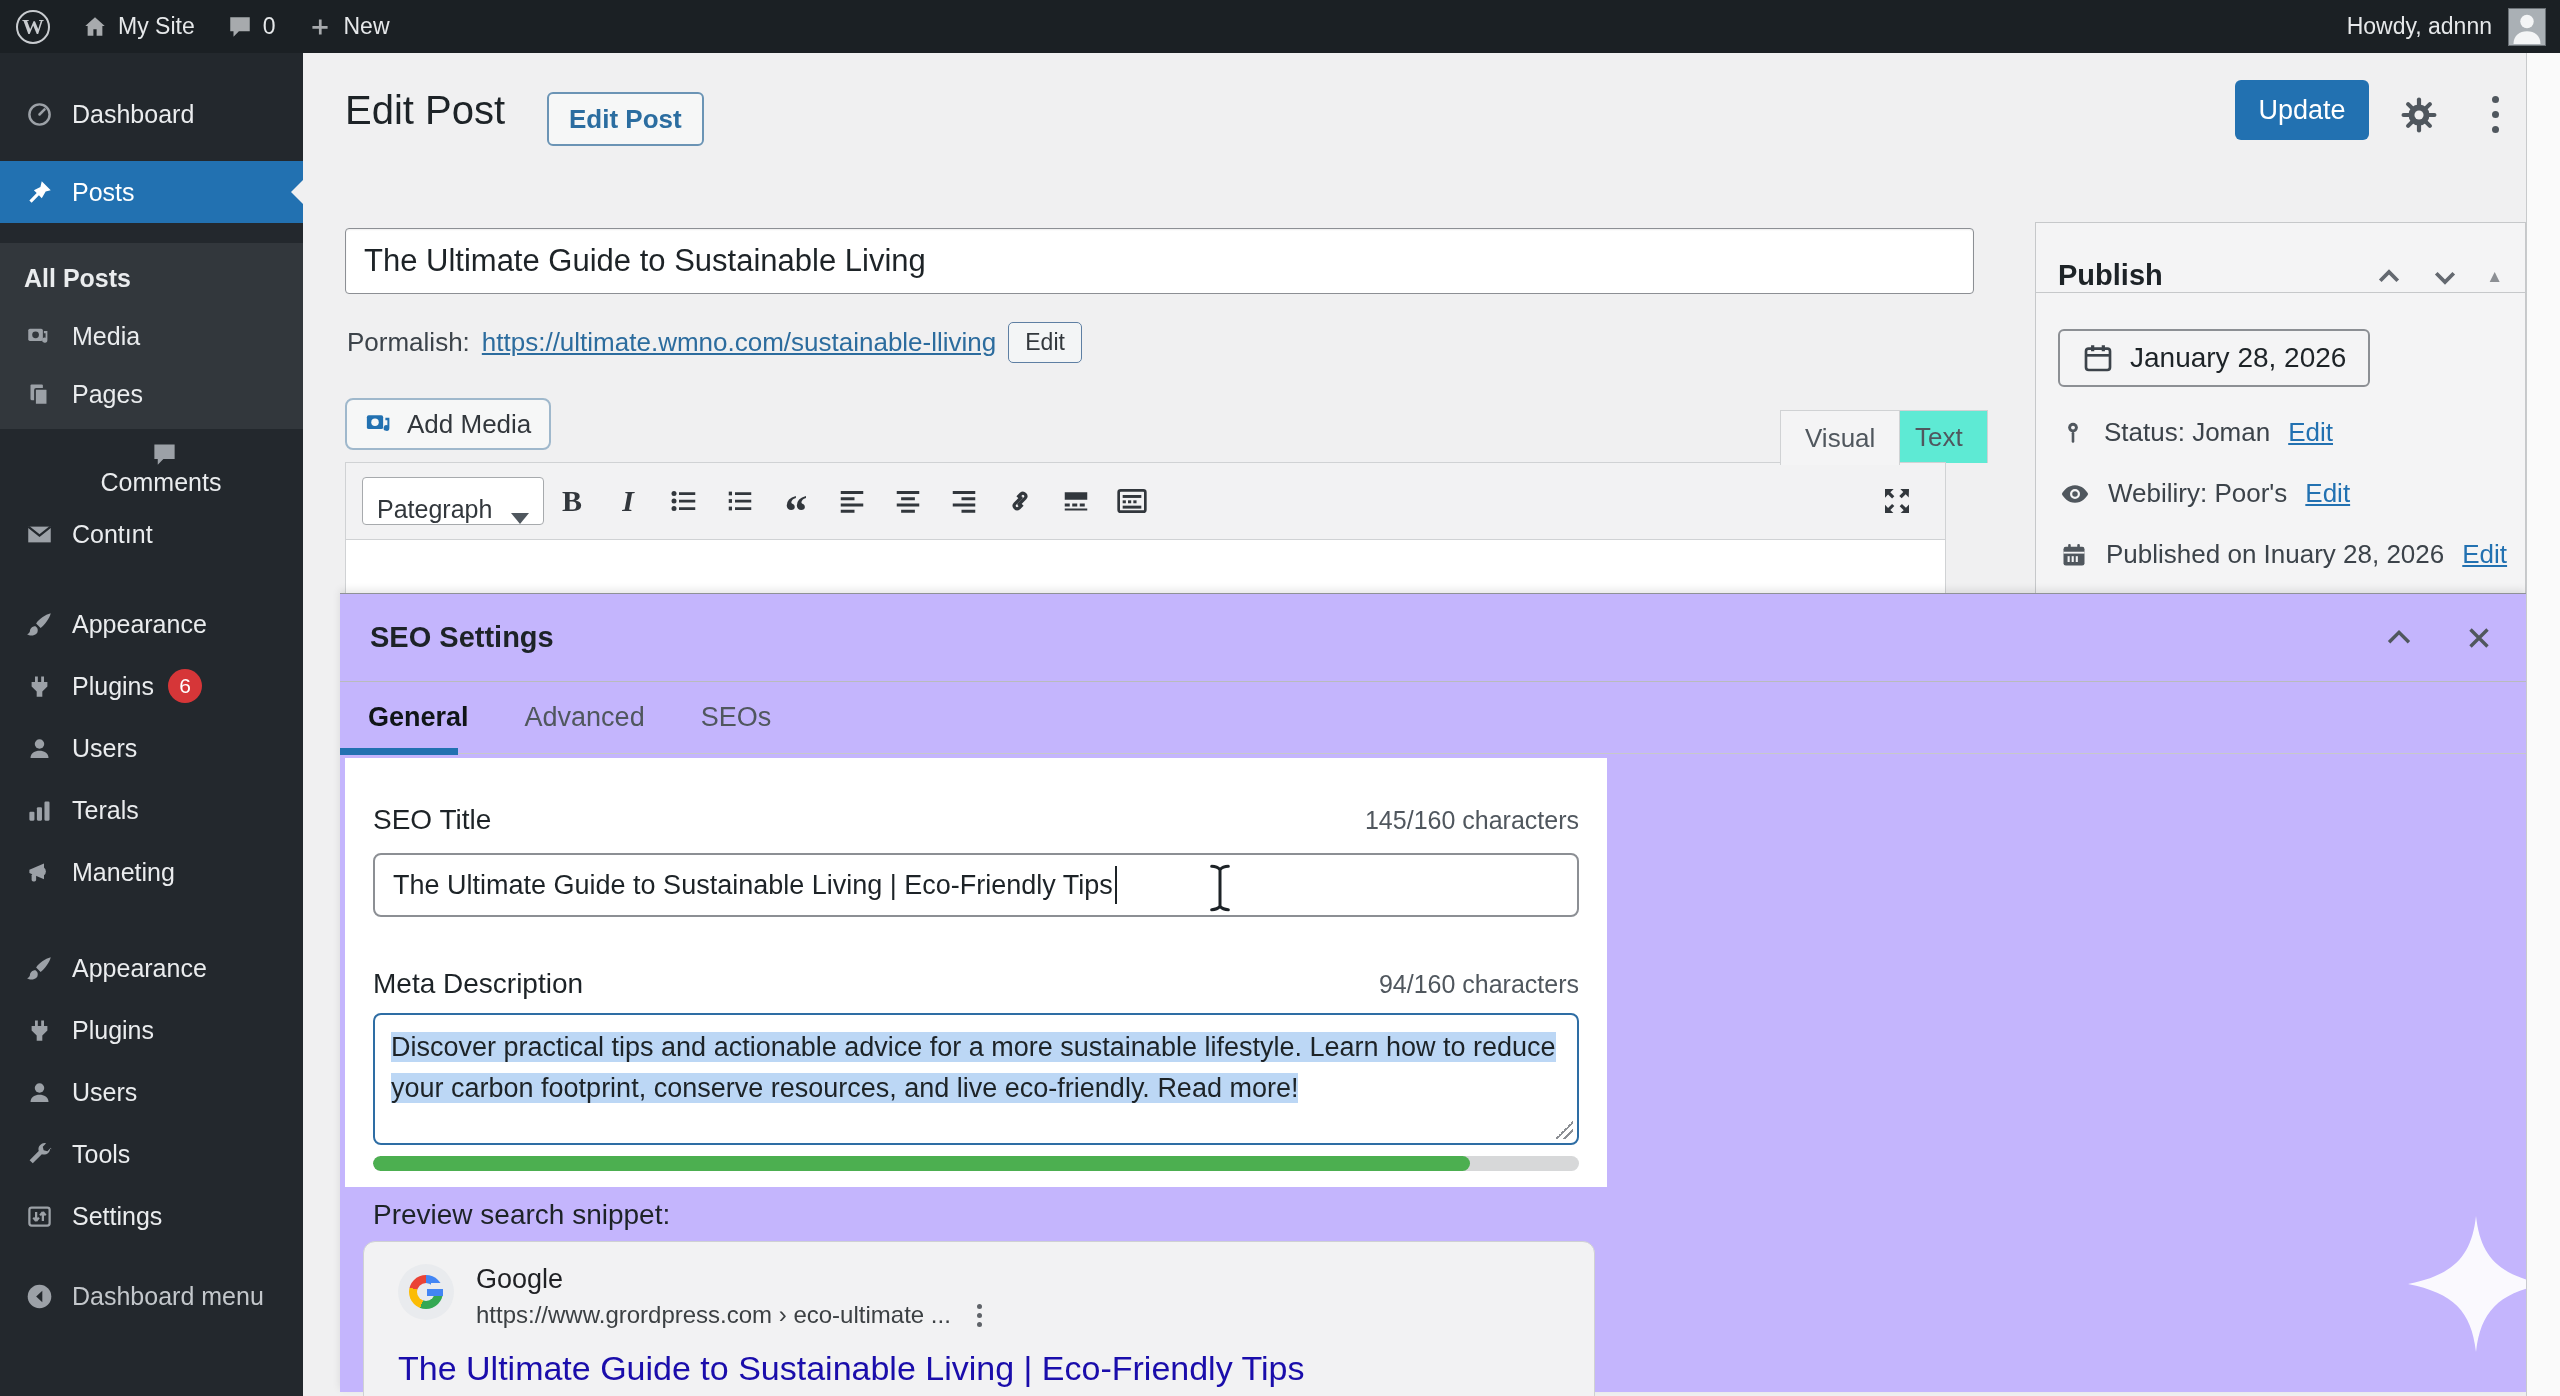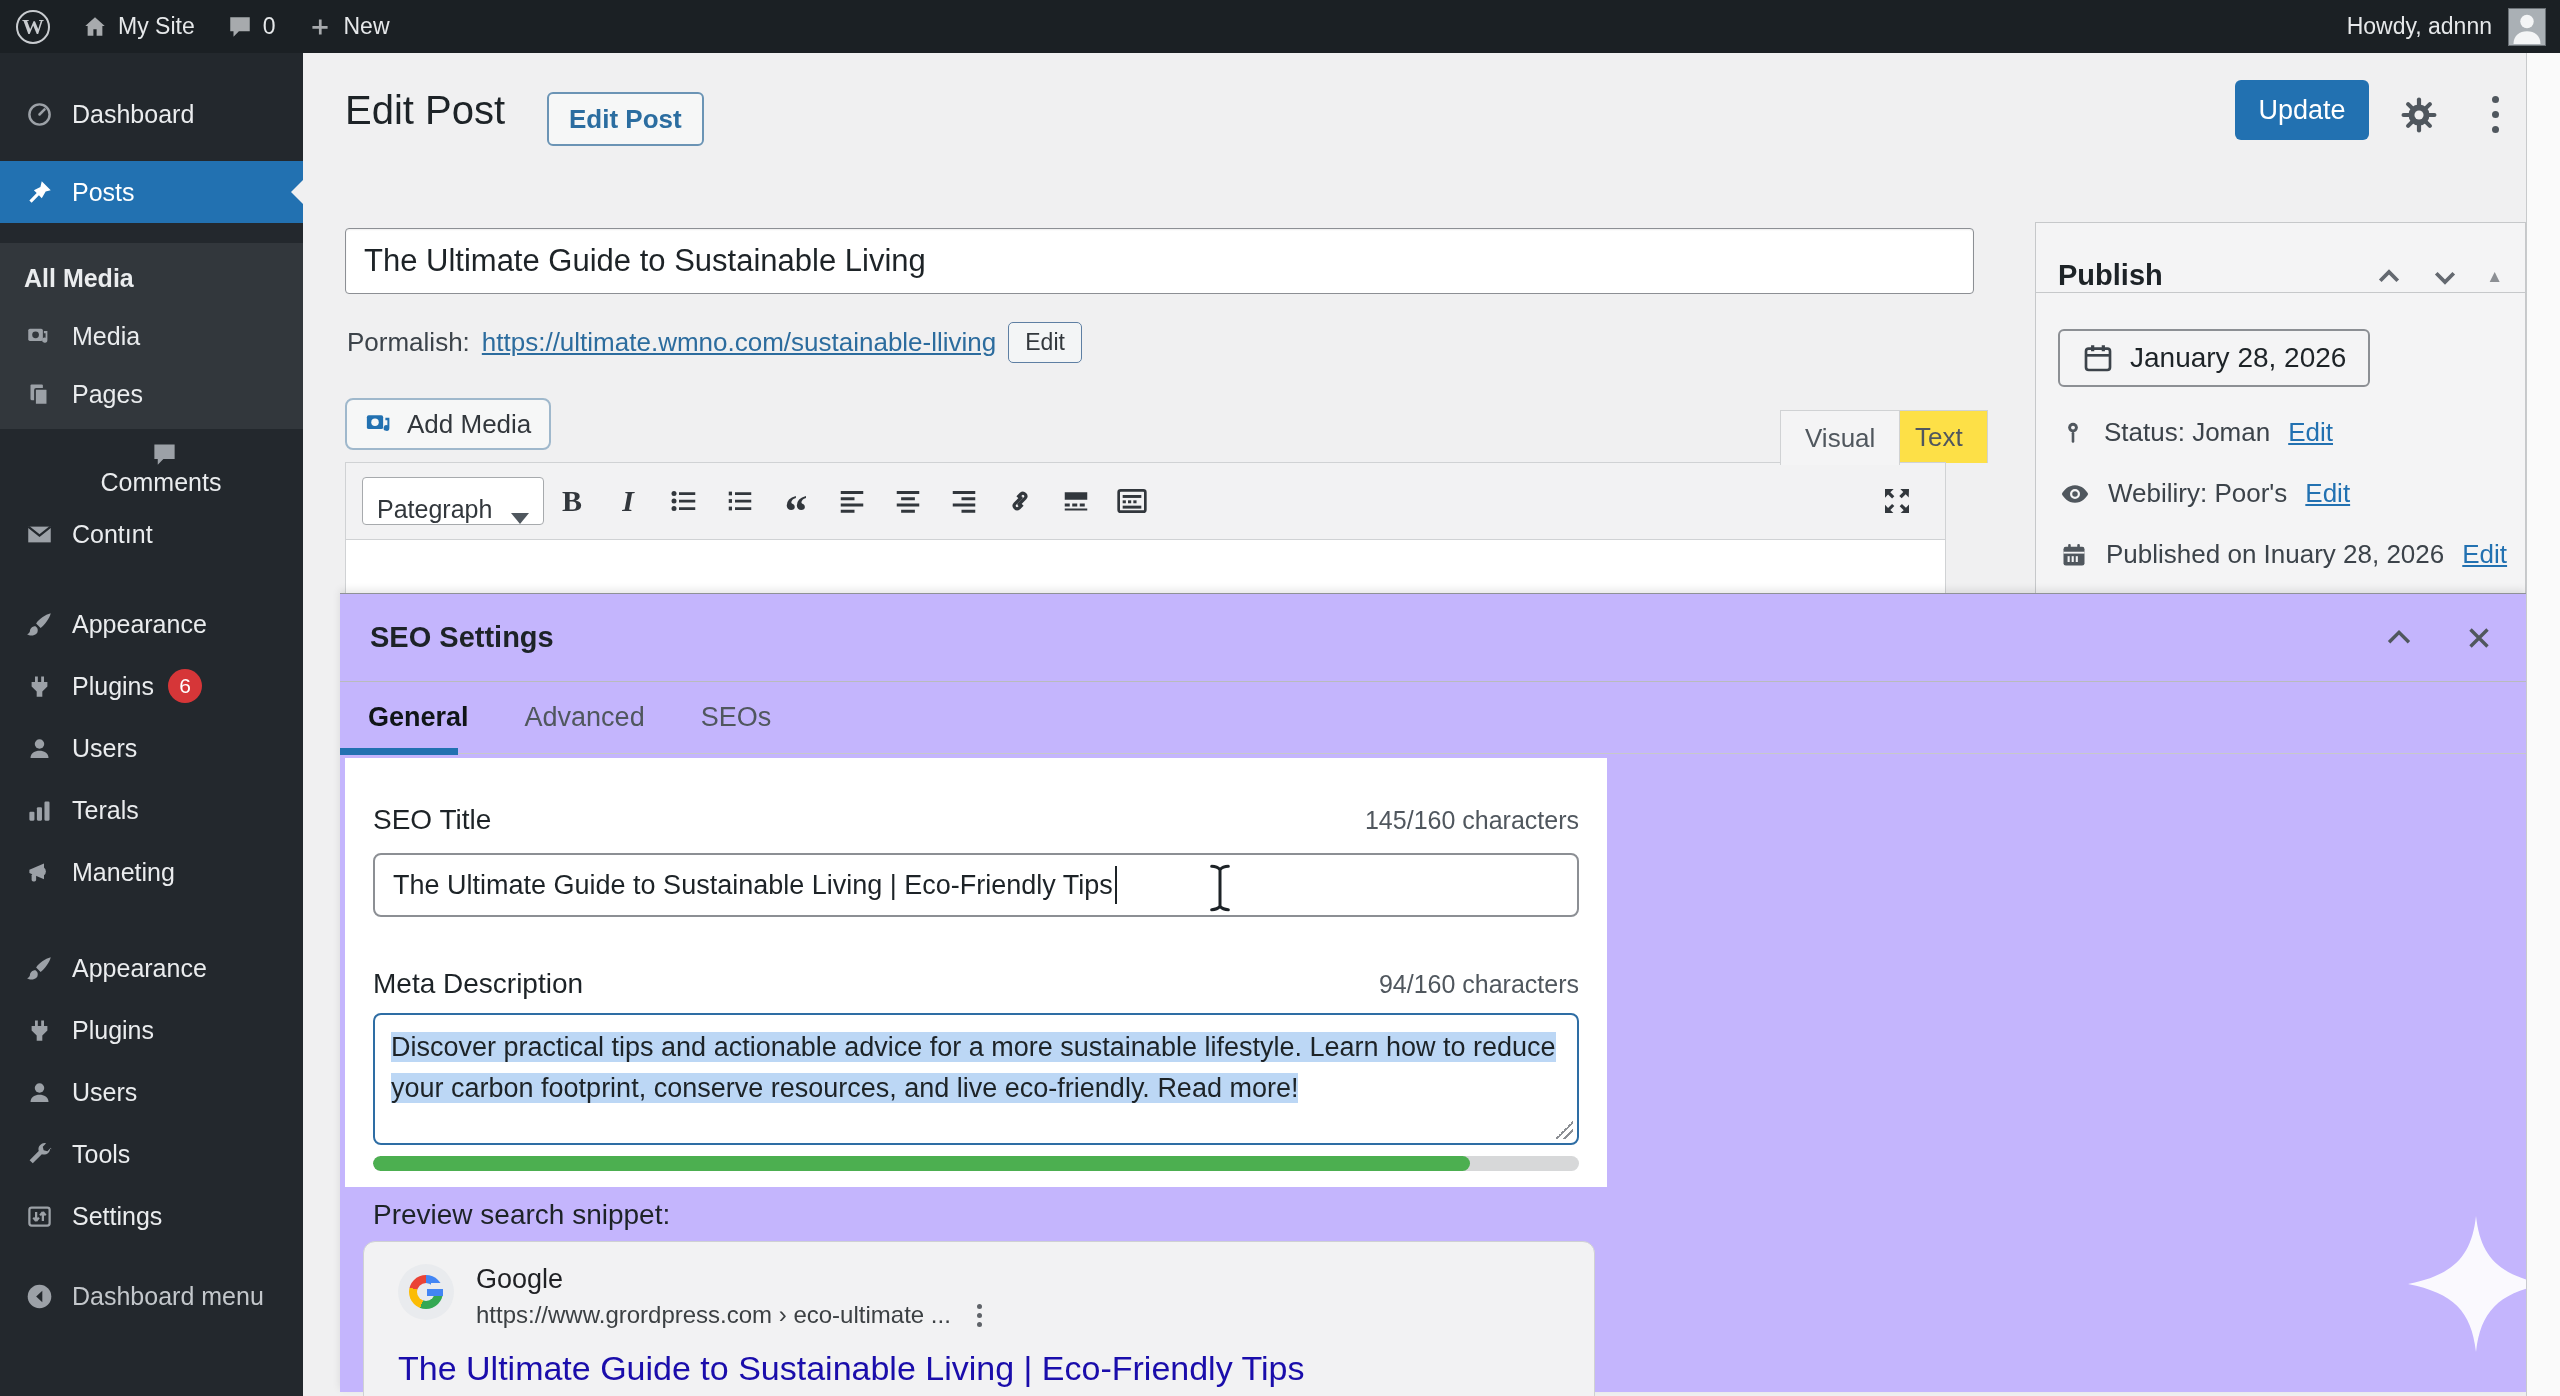--- a/index.html
+++ b/index.html
@@ -58,21 +58,21 @@
   .permalink { position:absolute; left:347px; top:322px; display:flex; align-items:center; gap:12px; font-size:26px; color:#3c434a; }
   .permalink a { color:#2c6c9e; text-decoration:underline; cursor:pointer; }
   .mini-btn { background:#f3f5f6; border:1.5px solid #5e7fa3; border-radius:5px; color:#32373c; font-size:23px;
     padding:6px 16px; cursor:pointer; font-family:"Liberation Sans", sans-serif; }
 
   
   .add-media { position:absolute; left:345px; top:398px; height:52px; display:flex; align-items:center; gap:12px; padding:0 18px;
     background:#f6f7f7; border:2px solid #9fb8cc; border-radius:8px; font-size:26px; color:#32373c; cursor:pointer; }
   .add-media .ic { color:#2271b1; }
   .ed-tab { position:absolute; top:410px; height:53px; display:flex; align-items:center; padding:0 24px; font-size:26px; color:#50575e;
-    border:1px solid #d0d2d4; border-bottom:none; background:#fde047; cursor:pointer; }
+    border:1px solid #d0d2d4; border-bottom:none; background:#5eead4; cursor:pointer; }
   .ed-tab.visual { left:1780px; background:#f4f4f5; z-index:3; height:55px; }
   .ed-tab.text  { left:1890px; }
   .toolbar { position:absolute; left:345px; top:462px; width:1601px; height:78px; background:#f2f2f3;
     border:1px solid #d0d2d4; display:flex; align-items:center; z-index:2; }
   .format-dd { margin-left:16px; width:182px; height:48px; background:#fff; border:1px solid #a7aaad; border-radius:4px;
     display:flex; align-items:flex-end; justify-content:space-between; padding:0 14px; font-size:25px; color:#32373c; cursor:pointer; }
   .dd-caret { width:0; height:0; border-left:9px solid transparent; border-right:9px solid transparent; border-top:11px solid #50575e; }
   .tb-btn { width:56px; height:56px; display:flex; align-items:center; justify-content:center; color:#32373c; cursor:pointer; }
   .tb-b { font-weight:bold; font-size:30px; font-family:"Liberation Serif", serif; }
   .tb-i { font-style:italic; font-weight:bold; font-size:30px; font-family:"Liberation Serif", serif; }
@@ -199,21 +199,21 @@
       <span class="ic">
         <svg width="27" height="27" viewBox="0 0 24 24" fill="currentColor">
             <path d="M14 2l8 8-4.5 1.2L14 17l-2.5-2.5L5 21l-2-2 6.5-6.5L7 10l5.8-2.8z"></path>
           </svg>
       </span>
       <span class="lb">Posts</span>
     </div>
 
     <div class="submenu mt20">
       <div class="mi sub-text">
-        <span class="lb">All Media</span>
+        <span class="lb">All Posts</span>
       </div>
       <div class="mi">
         <span class="ic">
           <svg width="27" height="27" viewBox="0 0 24 24" fill="currentColor">
               <rect x="2" y="5" width="13" height="11" rx="1.5"></rect>
               <circle cx="8.5" cy="10.5" r="3" fill="#32373c"></circle>
               <path d="M19 7v8.2a2.3 2.3 0 1 1-1.6-2.2V9h-1.5V7z"></path>
             </svg>
         </span>
         <span class="lb">Media</span>

